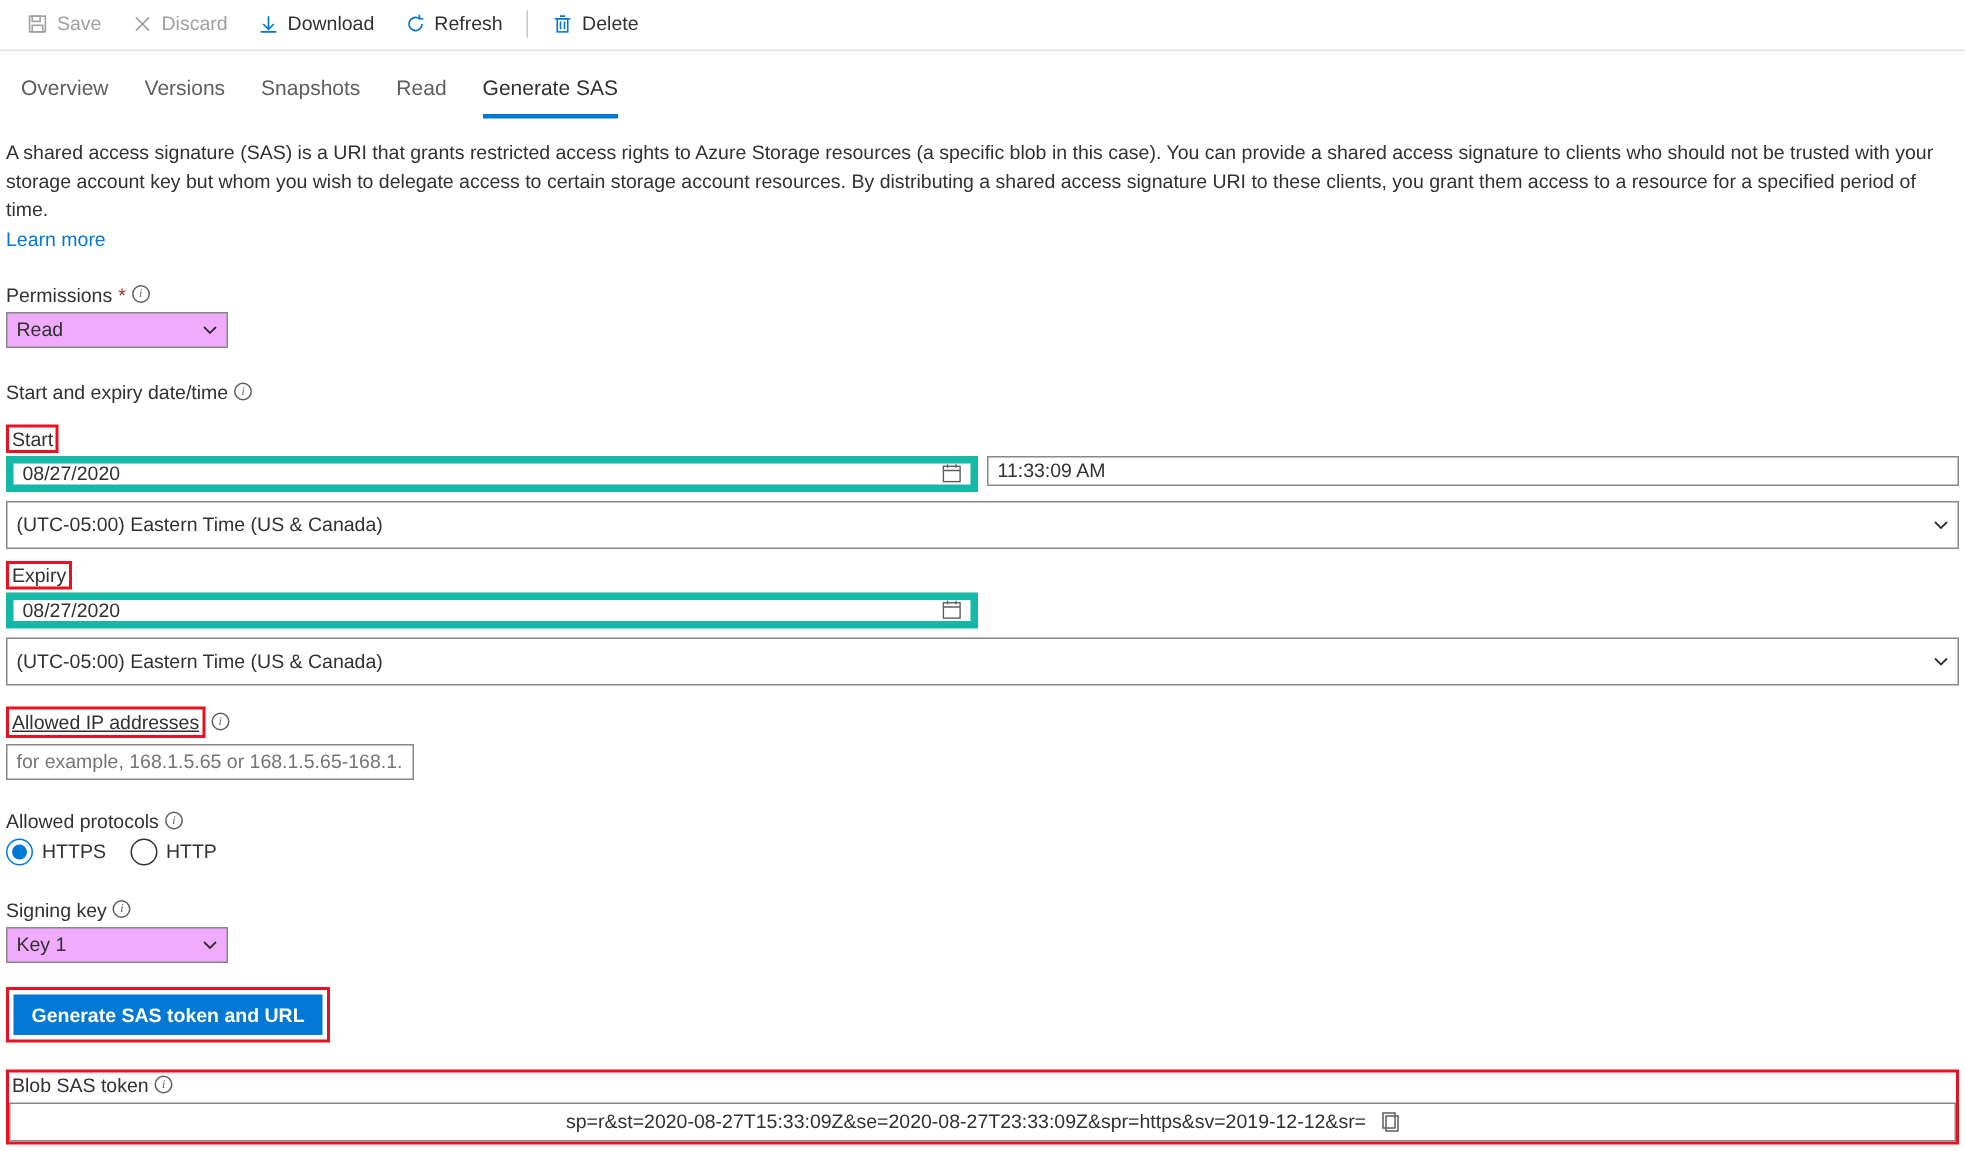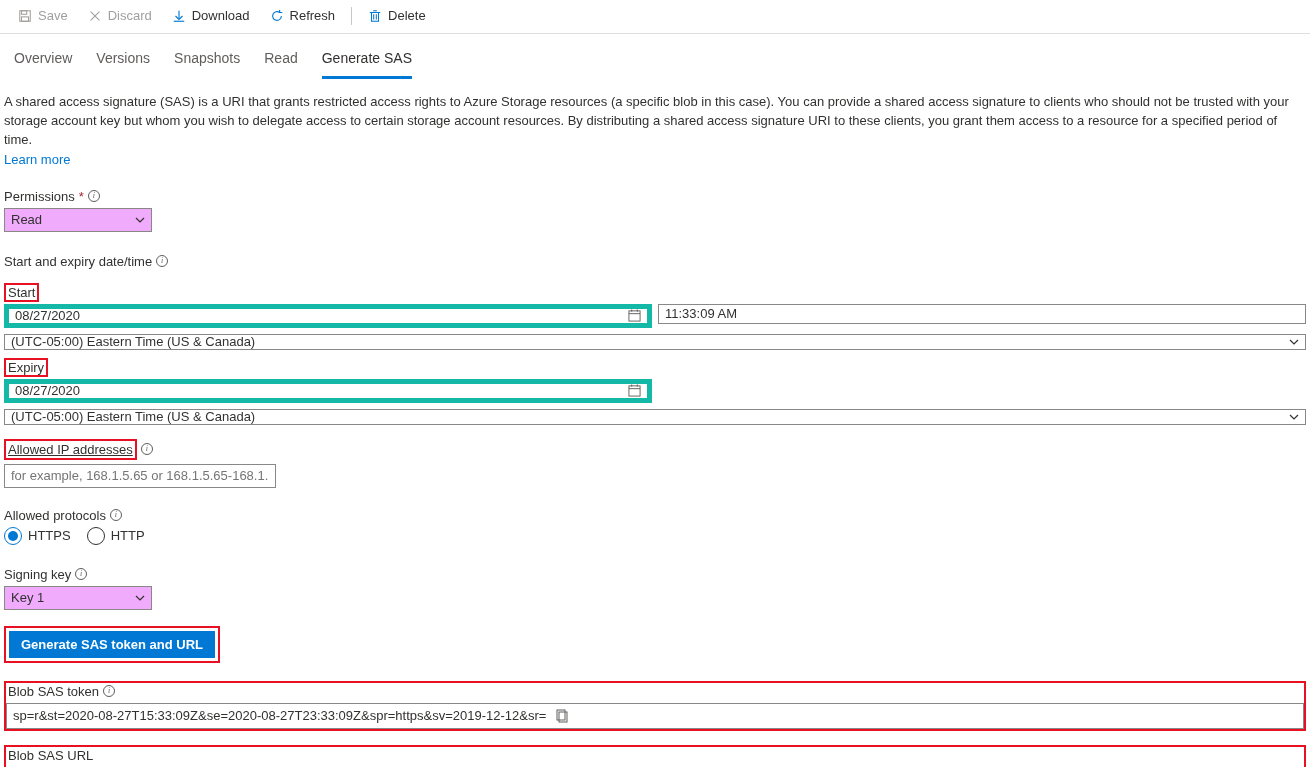--- a/index.html
+++ b/index.html
@@ -146,21 +146,21 @@
       flex: 1;
       height: 20px;
       border: 1px solid #8a8886;
       padding: 2px 6px;
       font-size: 13px;
       display: flex;
       align-items: center;
     }
     .tz-select {
       width: 100%;
-      height: 16px;
+      height: 32px;
       border: 1px solid #8a8886;
       padding: 2px 6px;
       font-size: 13px;
       display: flex;
       align-items: center;
       justify-content: space-between;
       margin-top: 6px;
       cursor: pointer;
     }
     .ip-input {
@@ -217,21 +217,21 @@
       cursor: pointer;
       font-weight: 600;
     }
     .token-row {
       display: flex;
       align-items: center;
       height: 26px;
       border: 1px solid #8a8886;
       padding: 0 6px;
       font-size: 13px;
-      justify-content: flex-start;
+      justify-content: center;
       margin-top: 1px;
       font-family: "Segoe UI", sans-serif;
     }
     .copy-icon {
       width: 14px;
       height: 14px;
       cursor: pointer;
       flex-shrink: 0;
       margin-left: 8px;
     }

